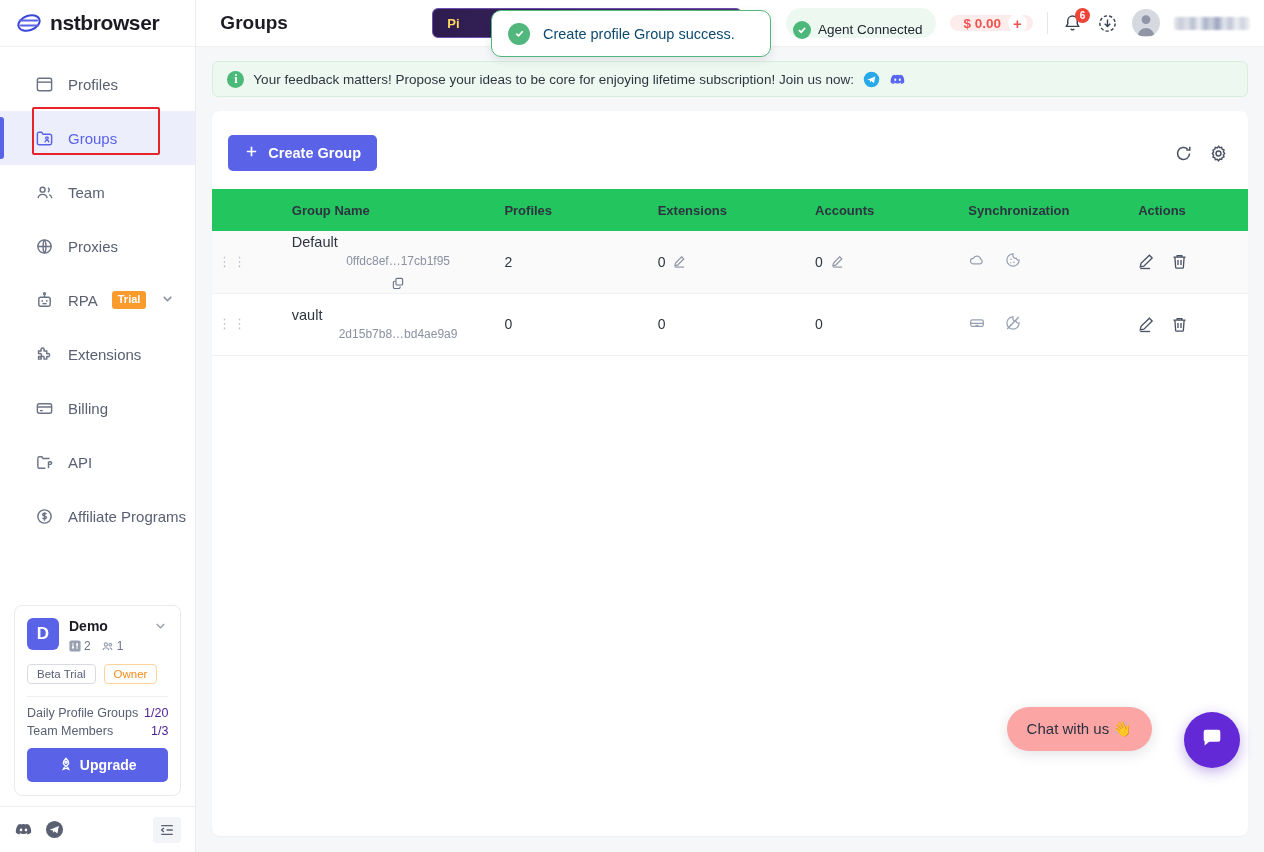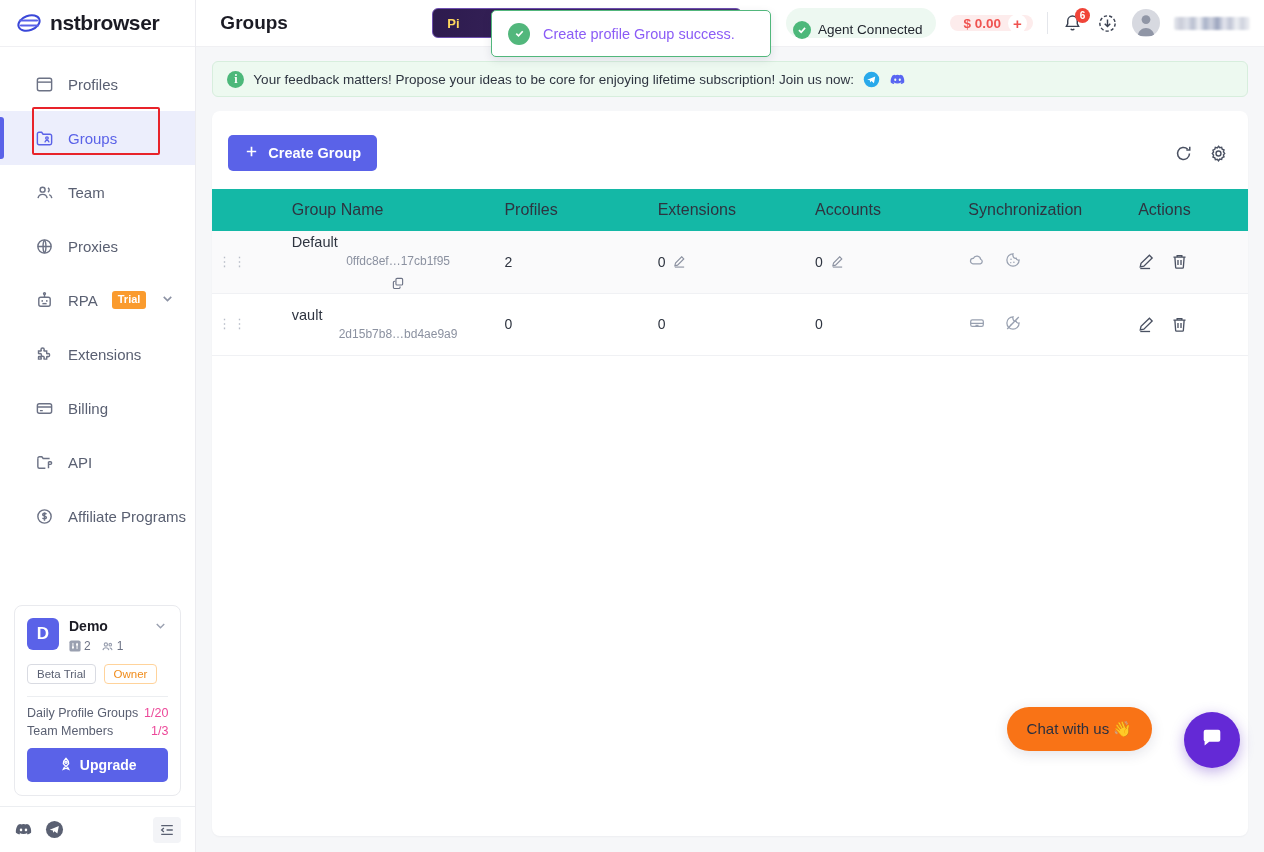--- a/index.html
+++ b/index.html
@@ -70,21 +70,21 @@
   .plan-metrics span { display: inline-flex; align-items: center; gap: 3px; }
   .plan-chev { margin-left: auto; color: #9aa0b0; }
   .tags { display: flex; gap: 8px; margin-top: 11px; }
   .tag {
     font-size: 11.5px; padding: 3px 9px; border-radius: 4px;
     border: 1px solid #d9dbe2; color: #5a6072;
   }
   .tag.owner { border-color: #ffd39b; color: #f08c1b; }
   .plan-div { height: 1px; background: #eceef1; margin: 12px 0 9px 0; }
   .plan-row { display: flex; justify-content: space-between; font-size: 12.5px; color: #5a6072; margin-bottom: 4px; }
-  .plan-row .val { color: #ec4899; }
+  .plan-row .val { color: #4c1d95; }
   .upgrade-btn {
     margin-top: 10px; width: 100%; height: 34px;
     background: #5a62e8; color: #fff; border: none; border-radius: 5px;
     font-size: 14px; font-weight: 600; cursor: pointer;
     display: flex; align-items: center; justify-content: center; gap: 7px;
     font-family: "Liberation Sans", sans-serif;
   }
   .sidebar-foot {
     border-top: 1px solid #eceef1; height: 46px;
     display: flex; align-items: center; padding: 0 14px; gap: 12px;
@@ -194,22 +194,22 @@
   }
   .search-box input {
     border: none; outline: none; flex: 1 1 auto; font-size: 14px;
     color: #22262f; font-family: "Liberation Sans", sans-serif; background: transparent;
   }
   .search-box input::placeholder { color: #a8adba; }
   .tool-ico { margin-left: 16px; color: #4a5162; cursor: pointer; display: flex; }
 
   table { width: 100%; border-collapse: collapse; table-layout: fixed; }
   thead th {
-    background: #14b8a6; height: 42px; text-align: left;
-    font-size: 16px; font-weight: 400; color: #2e3440; padding: 0;
+    background: #22c55e; height: 42px; text-align: left;
+    font-size: 13px; font-weight: 700; color: #2e3440; padding: 0;
   }
   tbody td { height: 62px; font-size: 14px; color: #2e3440; padding: 0; vertical-align: middle; }
   tbody tr { border-bottom: 1px solid #f0f1f4; }
   tbody tr.alt { background: #fafafb; }
   .c-handle { width: 40px; text-align: center; }
   .c-name { width: 242px; }
   .c-prof { width: 148px; }
   .c-ext  { width: 152px; }
   .c-acct { width: 148px; }
   .c-sync { width: 164px; }
@@ -225,34 +225,34 @@
   .cell-inline { display: flex; align-items: center; gap: 8px; }
   .pen-small { color: #8b91a0; cursor: pointer; display: flex; }
   .sync-icons { display: flex; align-items: center; gap: 18px; color: #98a0b0; }
   .act-icons { display: flex; align-items: center; gap: 16px; color: #4a5162; }
   .act-icons span { cursor: pointer; display: flex; }
 
   
   .toast {
     position: absolute; left: 491px; top: 10px;
     width: 280px; height: 47px; background: #fff;
-    border: 1px solid #52b77c; border-radius: 5px;
+    border: 1px solid #52b77c; border-radius: 10px;
     display: flex; align-items: center; gap: 13px; padding: 0 16px;
-    font-size: 14.5px; color: #8b5cf6; z-index: 40;
+    font-size: 14.5px; color: #0c4a6e; z-index: 40;
     box-shadow: 0 3px 10px rgba(20,30,60,.10);
   }
   .toast-check {
     width: 22px; height: 22px; border-radius: 50%; background: #52b77c;
     display: flex; align-items: center; justify-content: center; color: #fff;
   }
 
   
   .chat-bubble {
     position: absolute; right: 112px; bottom: 101px;
-    height: 44px; background: #f97316; border-radius: 22px;
+    height: 44px; background: #fca5a5; border-radius: 22px;
     display: flex; align-items: center; gap: 9px; padding: 0 20px;
     font-size: 15px; color: #2b3040;
     box-shadow: 0 3px 14px rgba(30,30,70,.13); cursor: pointer; z-index: 30;
   }
   .chat-fab {
     position: absolute; right: 24px; bottom: 84px;
     width: 56px; height: 56px; border-radius: 50%;
     background: #6429d6; display: flex; align-items: center; justify-content: center;
     box-shadow: 0 4px 14px rgba(80,30,190,.35); cursor: pointer; z-index: 30;
   }

